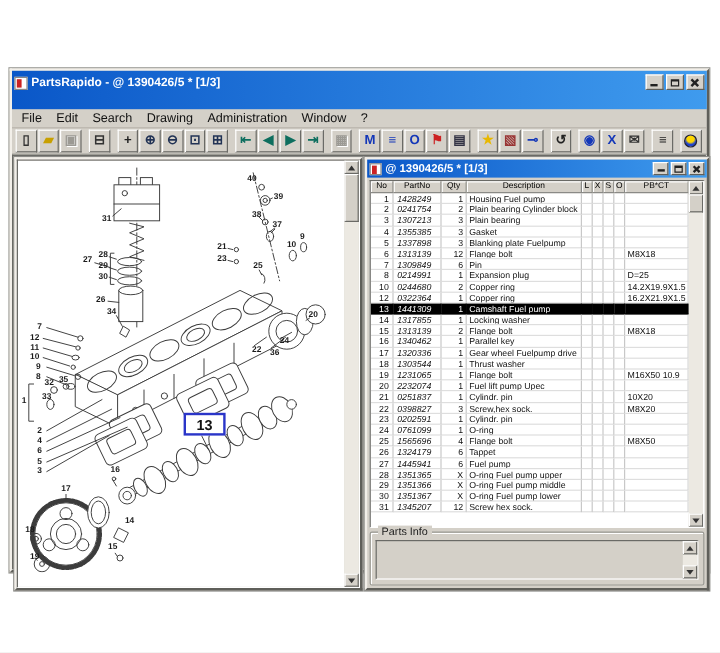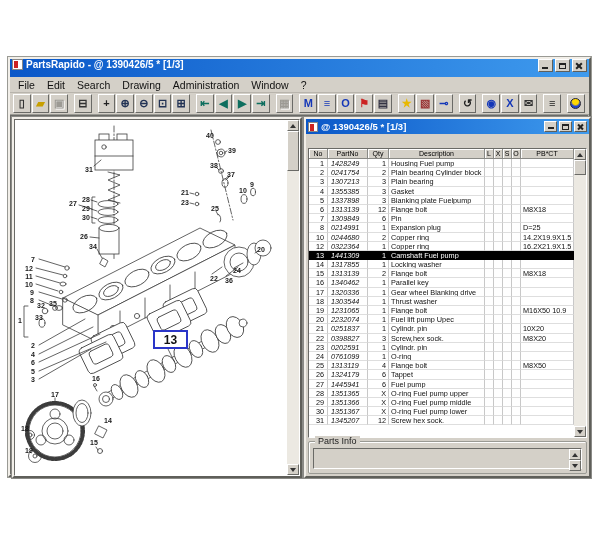--- a/index.html
+++ b/index.html
@@ -5,21 +5,21 @@
   html,body{margin:0;padding:0;}
   body{width:600px;height:544px;background:#ffffff;font-family:"Liberation Sans",sans-serif;position:relative;overflow:hidden;}
   *{box-sizing:border-box;}
 
   .app{position:absolute;left:8px;top:57px;width:583px;height:420px;
        background:var(--chrome);border:2px solid;border-color:#f2efe9 #5f5f5a #5f5f5a #f2efe9;
        box-shadow:0 0 0 1px #9a9a94;display:flex;flex-direction:column;}
 
   
   .titlebar{height:18px;background:linear-gradient(90deg,var(--title-active-from),var(--title-active-to));
-            display:flex;align-items:flex-start;padding:0 2px;flex:0 0 18px;}
+            display:flex;align-items:flex-end;padding:16px 2px;flex:0 0 18px;}
   .title-text{color:#fff;font-size:10px;font-weight:bold;margin-left:3px;white-space:nowrap;flex:1;overflow:hidden;}
   .app-ico,.doc-ico{width:11px;height:11px;background:#fff;border:1px solid #888;position:relative;flex:0 0 11px;}
   .app-ico::after,.doc-ico::after{content:"";position:absolute;left:1px;top:1px;width:4px;height:7px;background:#cc2222;}
   .winbtns,.cbtns{display:flex;gap:2px;margin-left:4px;}
   .wb{width:15px;height:13px;background:var(--chrome);border:1px solid;border-color:#fff #5f5f5a #5f5f5a #fff;
       display:flex;align-items:center;justify-content:center;position:relative;}
   .cbtns .wb{width:13px;height:11px;}
   .g-min{position:absolute;left:3px;bottom:2px;width:6px;height:0;border-bottom:2px solid #222;}
   .g-max{width:7px;height:6px;border:1px solid #222;border-top:2px solid #222;}
   .g-x1,.g-x2{position:absolute;left:2px;top:5px;width:8px;height:0;border-top:2px solid #222;}
@@ -40,21 +40,21 @@
   .sphere{width:11px;height:11px;border-radius:50%;border:1px solid #223;
           background:radial-gradient(circle at 50% 28%,#ffd700 0 38%,#2244cc 62% 100%);}
 
   
   .mdi{flex:1;background:var(--mdi-bg);position:relative;border:1px solid;border-color:#6a6a66 #fff #fff #6a6a66;}
 
   .child{position:absolute;top:1px;background:var(--chrome);border:2px solid;
          border-color:#f2efe9 #5f5f5a #5f5f5a #f2efe9;box-shadow:0 0 0 1px #8a8a86;
          display:flex;flex-direction:column;}
   .child.left{left:1px;width:290px;height:361px;}
-  .child.right{left:293px;width:287px;height:361px;gap:12px;}
+  .child.right{left:293px;width:287px;height:361px;}
   .ctitle{height:15px;display:flex;align-items:center;padding:0 2px;flex:0 0 15px;}
   .ctitle.active{background:linear-gradient(90deg,var(--title-active-from),var(--title-active-to));}
   .ctitle.inactive{background:linear-gradient(90deg,var(--title-inactive-from),var(--title-inactive-to));}
   .ctitle-text{color:#fff;font-size:9.5px;font-weight:bold;margin-left:3px;white-space:nowrap;flex:1;overflow:hidden;}
   .doc-ico{width:10px;height:10px;flex:0 0 10px;}
 
   
   .lbody{flex:1;display:flex;border:1px solid;border-color:#6a6a66 #fff #fff #6a6a66;}
   .canvas{flex:1;background:var(--canvas-bg);position:relative;overflow:hidden;}
   .canvas svg{position:absolute;left:0;top:0;}
@@ -621,21 +621,21 @@
                   <div class="td c4"></div>
                   <div class="td c5"></div>
                   <div class="td c6"></div>
                   <div class="td c7"></div>
                   <div class="td c8"></div>
                 </div>
                 <div class="trow">
                   <div class="td c0">17</div>
                   <div class="td c1">1320336</div>
                   <div class="td c2">1</div>
-                  <div class="td c3">Gear wheel Blanking drive</div>
+                  <div class="td c3">Gear wheel Fuelpump drive</div>
                   <div class="td c4"></div>
                   <div class="td c5"></div>
                   <div class="td c6"></div>
                   <div class="td c7"></div>
                   <div class="td c8"></div>
                 </div>
                 <div class="trow">
                   <div class="td c0">18</div>
                   <div class="td c1">1303544</div>
                   <div class="td c2">1</div>
@@ -707,21 +707,21 @@
                   <div class="td c2">1</div>
                   <div class="td c3">O-ring</div>
                   <div class="td c4"></div>
                   <div class="td c5"></div>
                   <div class="td c6"></div>
                   <div class="td c7"></div>
                   <div class="td c8"></div>
                 </div>
                 <div class="trow">
                   <div class="td c0">25</div>
-                  <div class="td c1">1313119</div>
+                  <div class="td c1">1565696</div>
                   <div class="td c2">4</div>
                   <div class="td c3">Flange bolt</div>
                   <div class="td c4"></div>
                   <div class="td c5"></div>
                   <div class="td c6"></div>
                   <div class="td c7"></div>
                   <div class="td c8">M8X50</div>
                 </div>
                 <div class="trow">
                   <div class="td c0">26</div>

